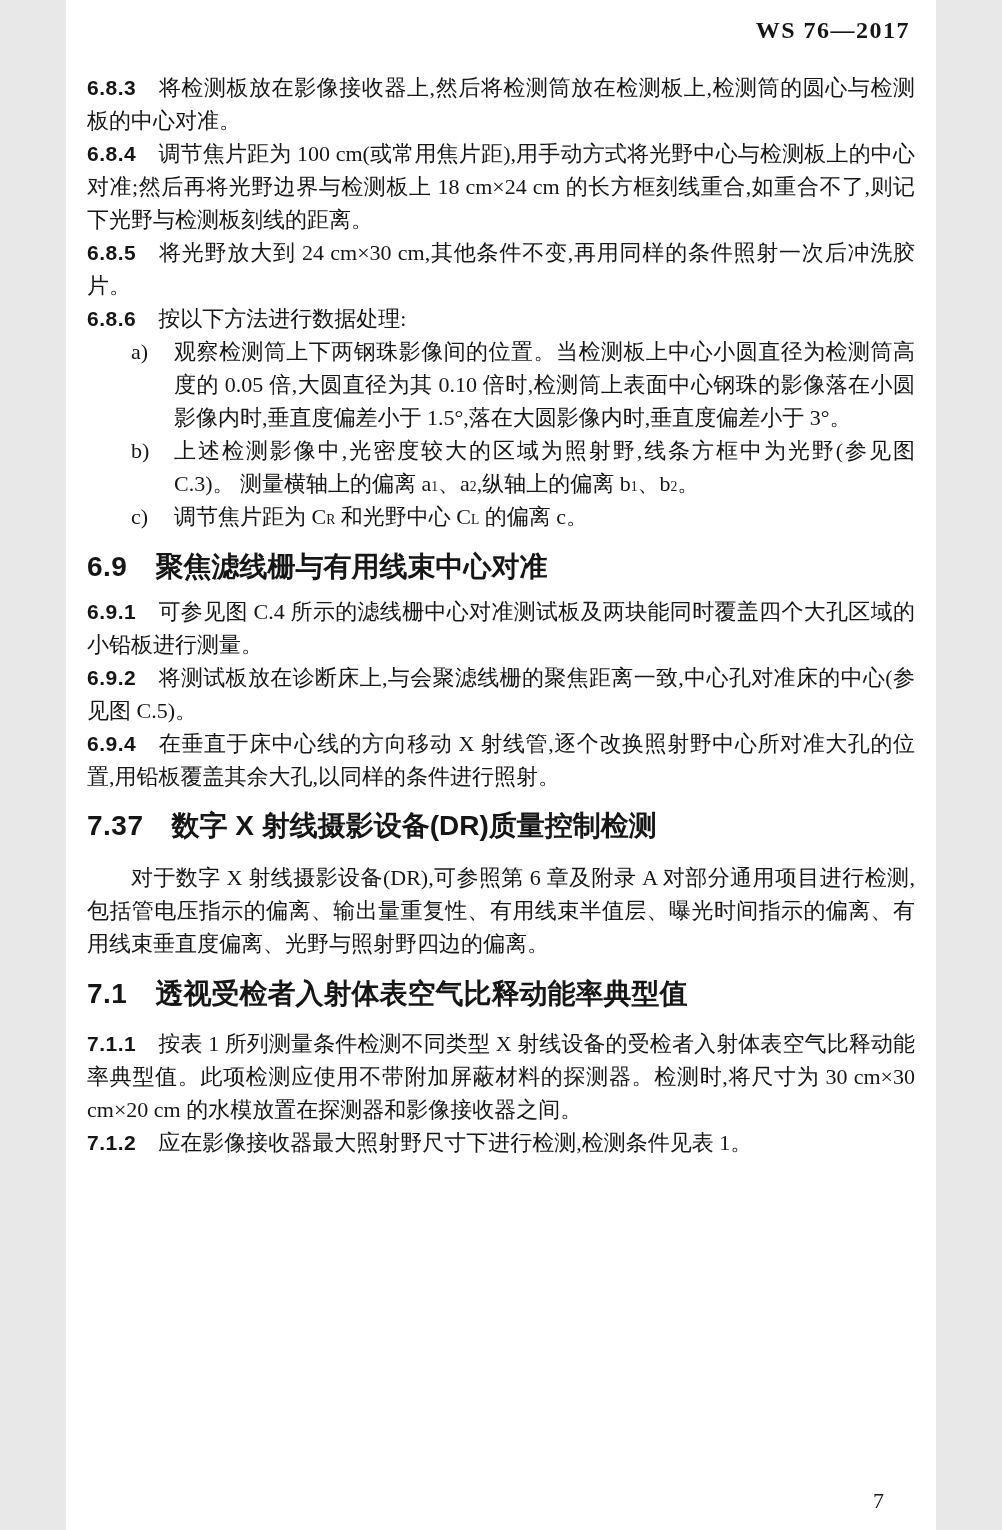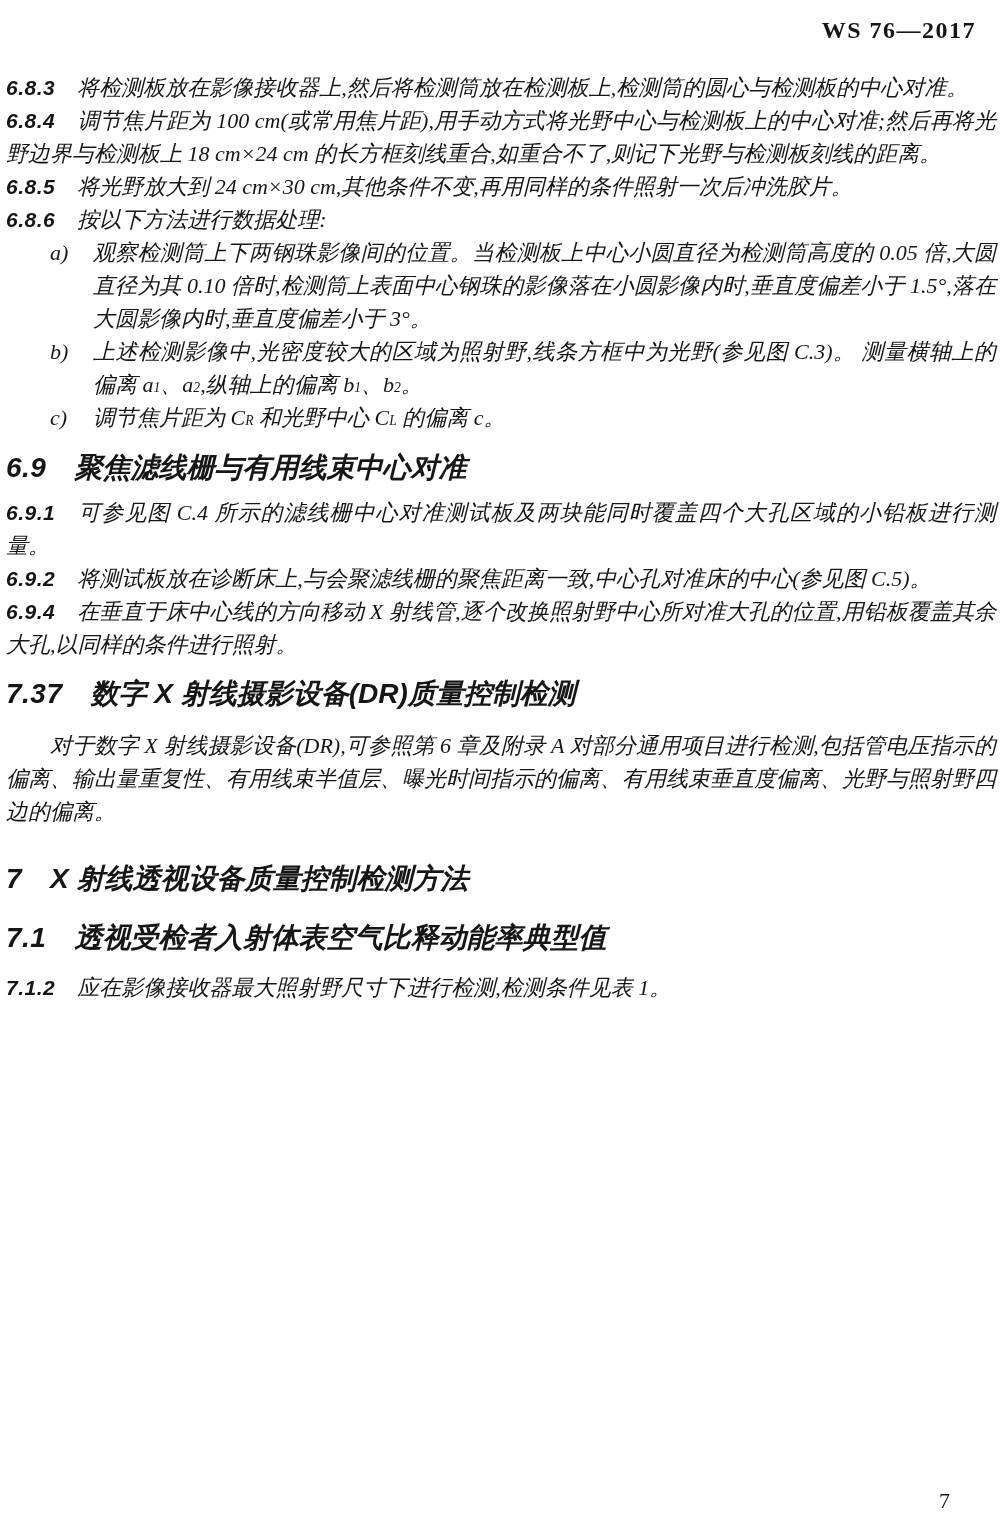--- a/index.html
+++ b/index.html
@@ -1,34 +1,34 @@
 <!DOCTYPE html>
 <html lang="zh"><head>
 <meta charset="utf-8">
 <style>
   html,body { margin:0; padding:0; background:#e8e8e8; }
   .page {
     position:relative;
-    width:1002px; height:1530px;
+    width:870px; height:1530px;
     margin:0 auto;
     background:#ffffff;
     color:#161616;
     font-family:"Liberation Serif","DejaVu Serif",serif;
     overflow:hidden;
   }
   .header {
     padding:14px 26px 0 0;
     text-align:right;
     font-weight:bold;
     font-size:24px;
     letter-spacing:1.5px;
     line-height:33px;
     font-family:"Liberation Serif","DejaVu Serif",serif;
   }
-  .content { padding:0 6px;font-style:italic; }
+  .content { padding:0 21px; }
   .para {
     margin:0;
     font-size:22px;
     line-height:33px;
     text-align:justify;
   }
   .first { margin-top:24px; }
   .cnum {
     font-family:"Liberation Sans","DejaVu Sans",sans-serif;
     font-weight:bold;
@@ -97,24 +97,24 @@
     <p class="para"><span class="cnum">6.9.2</span><span>将测试板放在诊断床上,与会聚滤线栅的聚焦距离一致,中心孔对准床的中心(参见图 C.5)。</span></p>
 
 
     <p class="para"><span class="cnum">6.9.4</span><span>在垂直于床中心线的方向移动 X 射线管,逐个改换照射野中心所对准大孔的位置,用铅板覆盖其余大孔,以同样的条件进行照射。</span></p>
 
 
     <p class="h2 h2-610"><span class="hnum">7.37</span><span>数字 X 射线摄影设备(DR)质量控制检测</span></p>
 
     <p class="para indent"><span>对于数字 X 射线摄影设备(DR),可参照第 6 章及附录 A 对部分通用项目进行检测,包括管电压指示的偏离、输出量重复性、有用线束半值层、曝光时间指示的偏离、有用线束垂直度偏离、光野与照射野四边的偏离。</span></p>
 
-    <p class="h1 h1-7"><span class="hnum">7</span><span>X 射线透视设备质量控制检测方法</span></p>
 
     <p class="h2 h2-71"><span class="hnum">7.1</span><span>透视受检者入射体表空气比释动能率典型值</span></p>
 
+    <p class="para"><span class="cnum">7.1.1</span><span>按表 1 所列测量条件检测不同类型 X 射线设备的受检者入射体表空气比释动能率典型值。此项检测应使用不带附加屏蔽材料的探测器。检测时,将尺寸为 30 cm×30 cm×20 cm 的水模放置在探测器和影像接收器之间。</span></p>
 
     <p class="para"><span class="cnum">7.1.2</span><span>应在影像接收器最大照射野尺寸下进行检测,检测条件见表 1。</span></p>
 
   </div>
 
   <div class="page-number">7</div>
 
 </div>
 
 </body></html>

